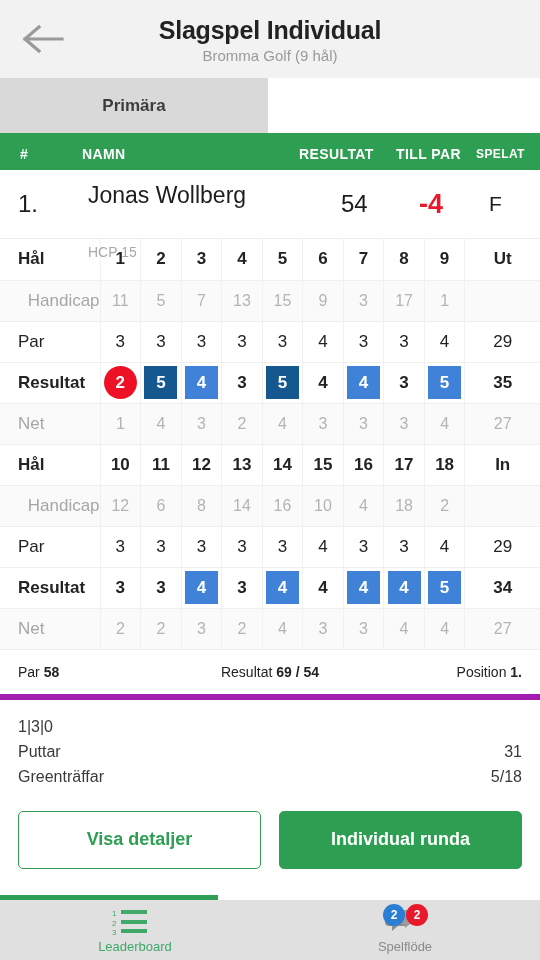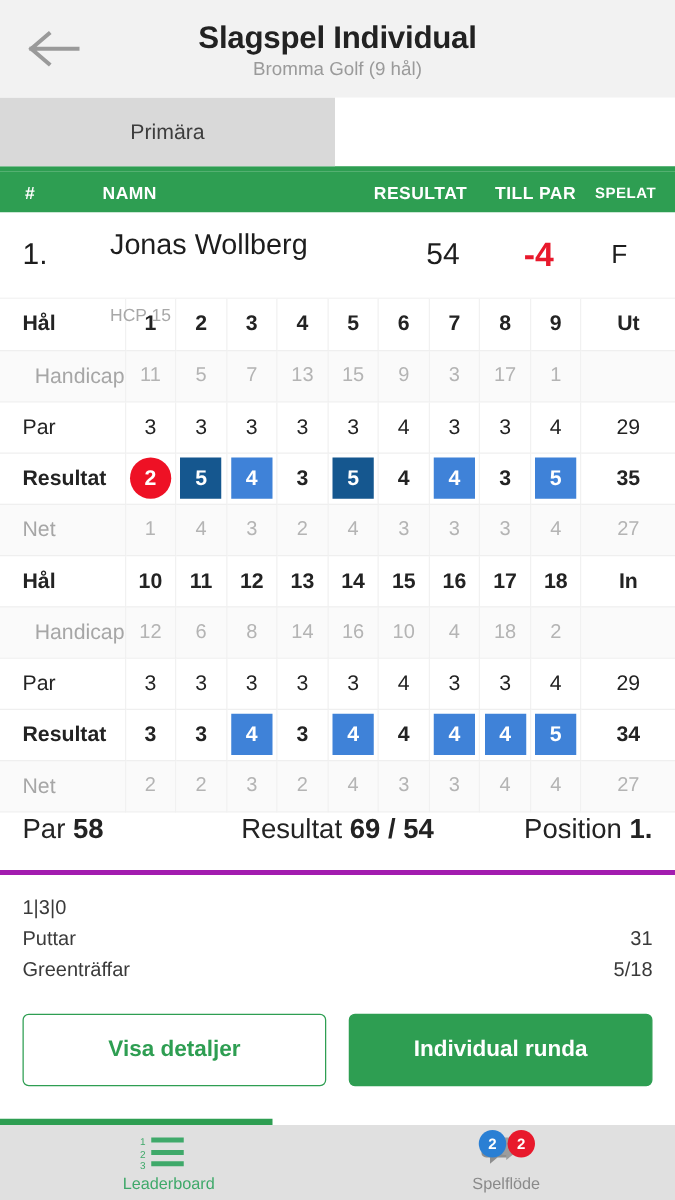--- a/index.html
+++ b/index.html
@@ -30,21 +30,21 @@
   }
   .app-title {
     font-size: 25px; font-weight: bold; color: #222; letter-spacing: -0.2px;
     line-height: 30px;
   }
   .app-sub {
     font-size: 15px; color: #9a9a9a; line-height: 20px; margin-top: 1px;
   }
 
   
-  .tabs { display: flex; height: 55px; }
+  .tabs { display: flex; height: 55px; font-weight: bold; }
   .tab {
     flex: 0 0 auto; display: flex; align-items: center; justify-content: center;
     font-size: 17px; color: #3d3d3d; cursor: pointer;
   }
   .tab.active { background: #d9d9d9; width: 268px; }
   .tab.inactive { background: #e4e4e4; width: 272px; }
   .tab-underline { height: 4px; background: #2e9e52; }
 
   
   .lb-head {
@@ -102,23 +102,23 @@
     display: inline-flex; align-items: center; justify-content: center;
     width: 33px; height: 33px; color: #fff; font-weight: bold; font-size: 17px;
     vertical-align: middle;
   }
   .chip.sq-dark  { background: #15578f; }
   .chip.sq-light { background: #3f82d8; }
   .chip.circ-red { background: #ee1125; border-radius: 50%; }
 
   
   .summary {
-    height: 50px; display: flex; align-items: flex-start;
-    border-bottom: 4px solid #a21caf;
-    font-size: 22px; color: #232323;
+    height: 50px; display: flex; align-items: center;
+    border-bottom: 6px solid #a21caf;
+    font-size: 14px; color: #232323;
   }
   .sum-item { flex: 1; text-align: center; }
   .sum-item:first-child { text-align: left; padding-left: 18px; flex: 0 0 180px;}
   .sum-item:last-child { text-align: right; padding-right: 18px; flex: 0 0 180px;}
   .sum-item b { font-weight: bold; }
 
   
   .stats { padding: 14px 18px 10px 18px; }
   .stat-row { display: flex; justify-content: space-between; font-size: 16px;
     color: #3a3a3a; line-height: 25px; }

